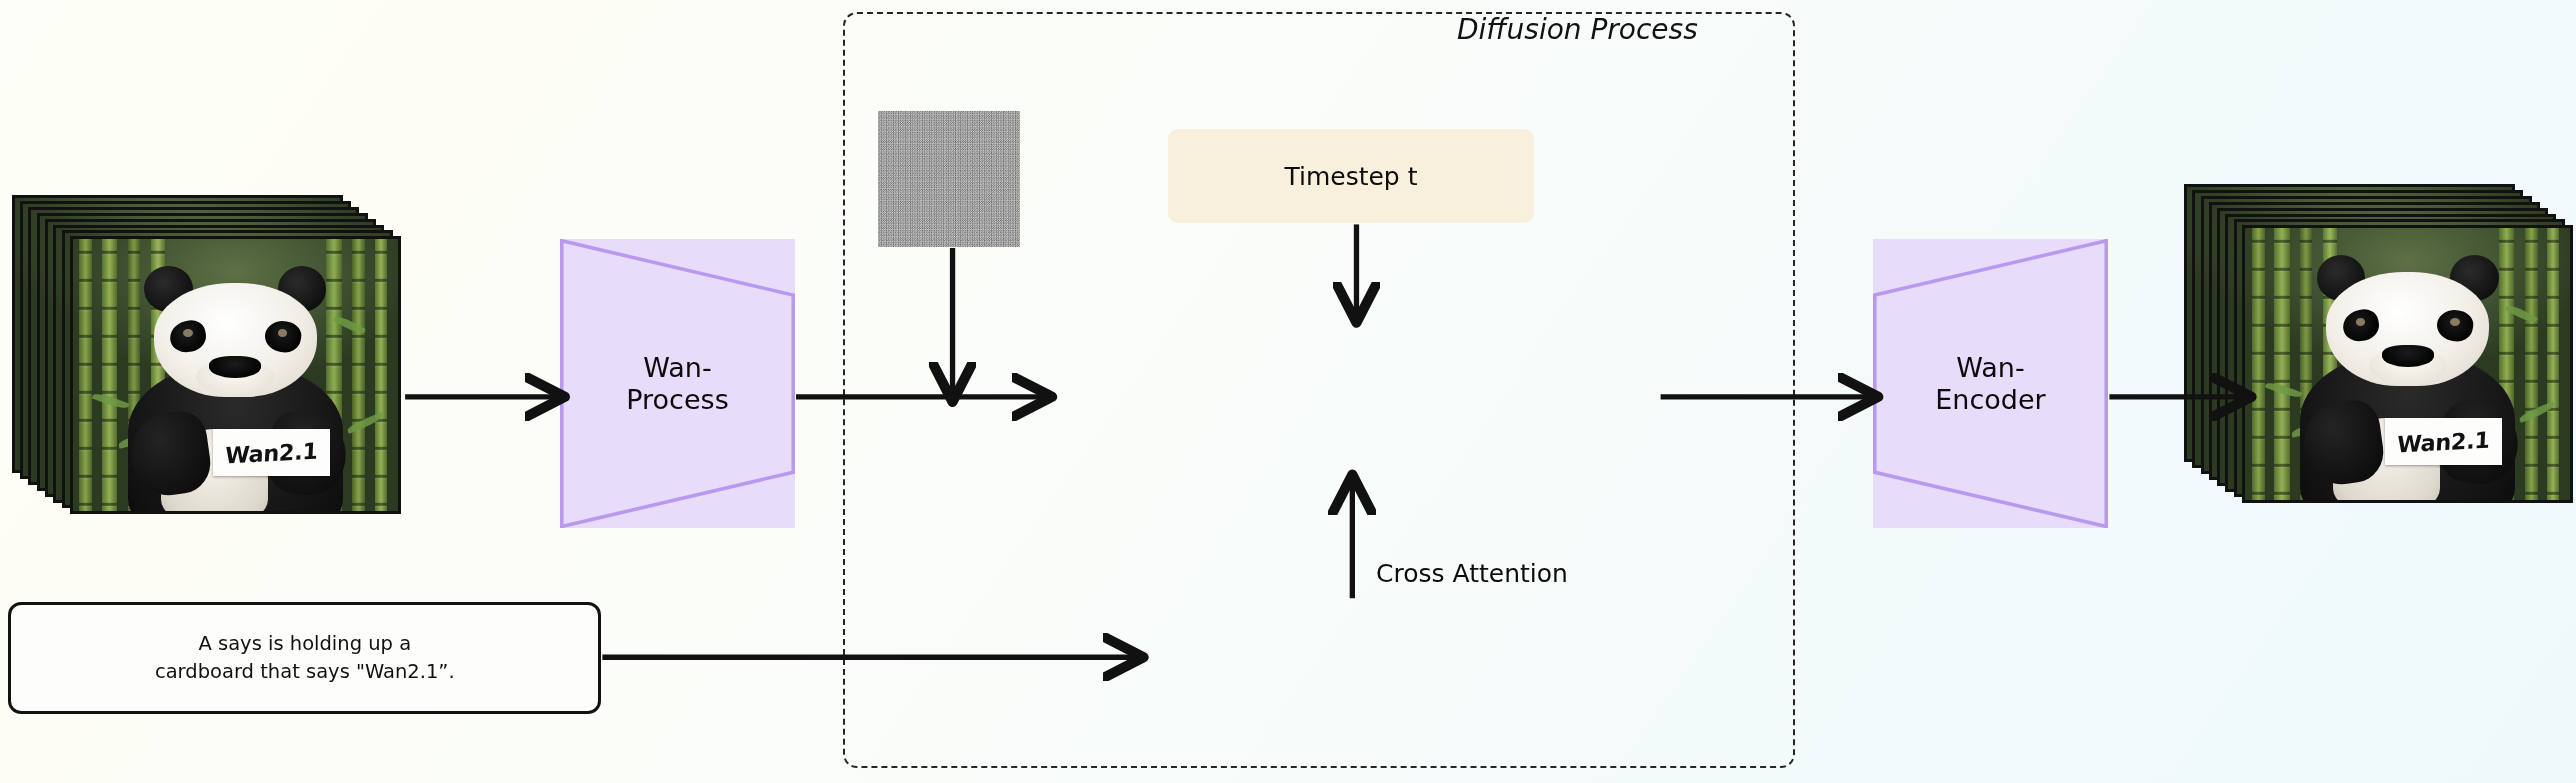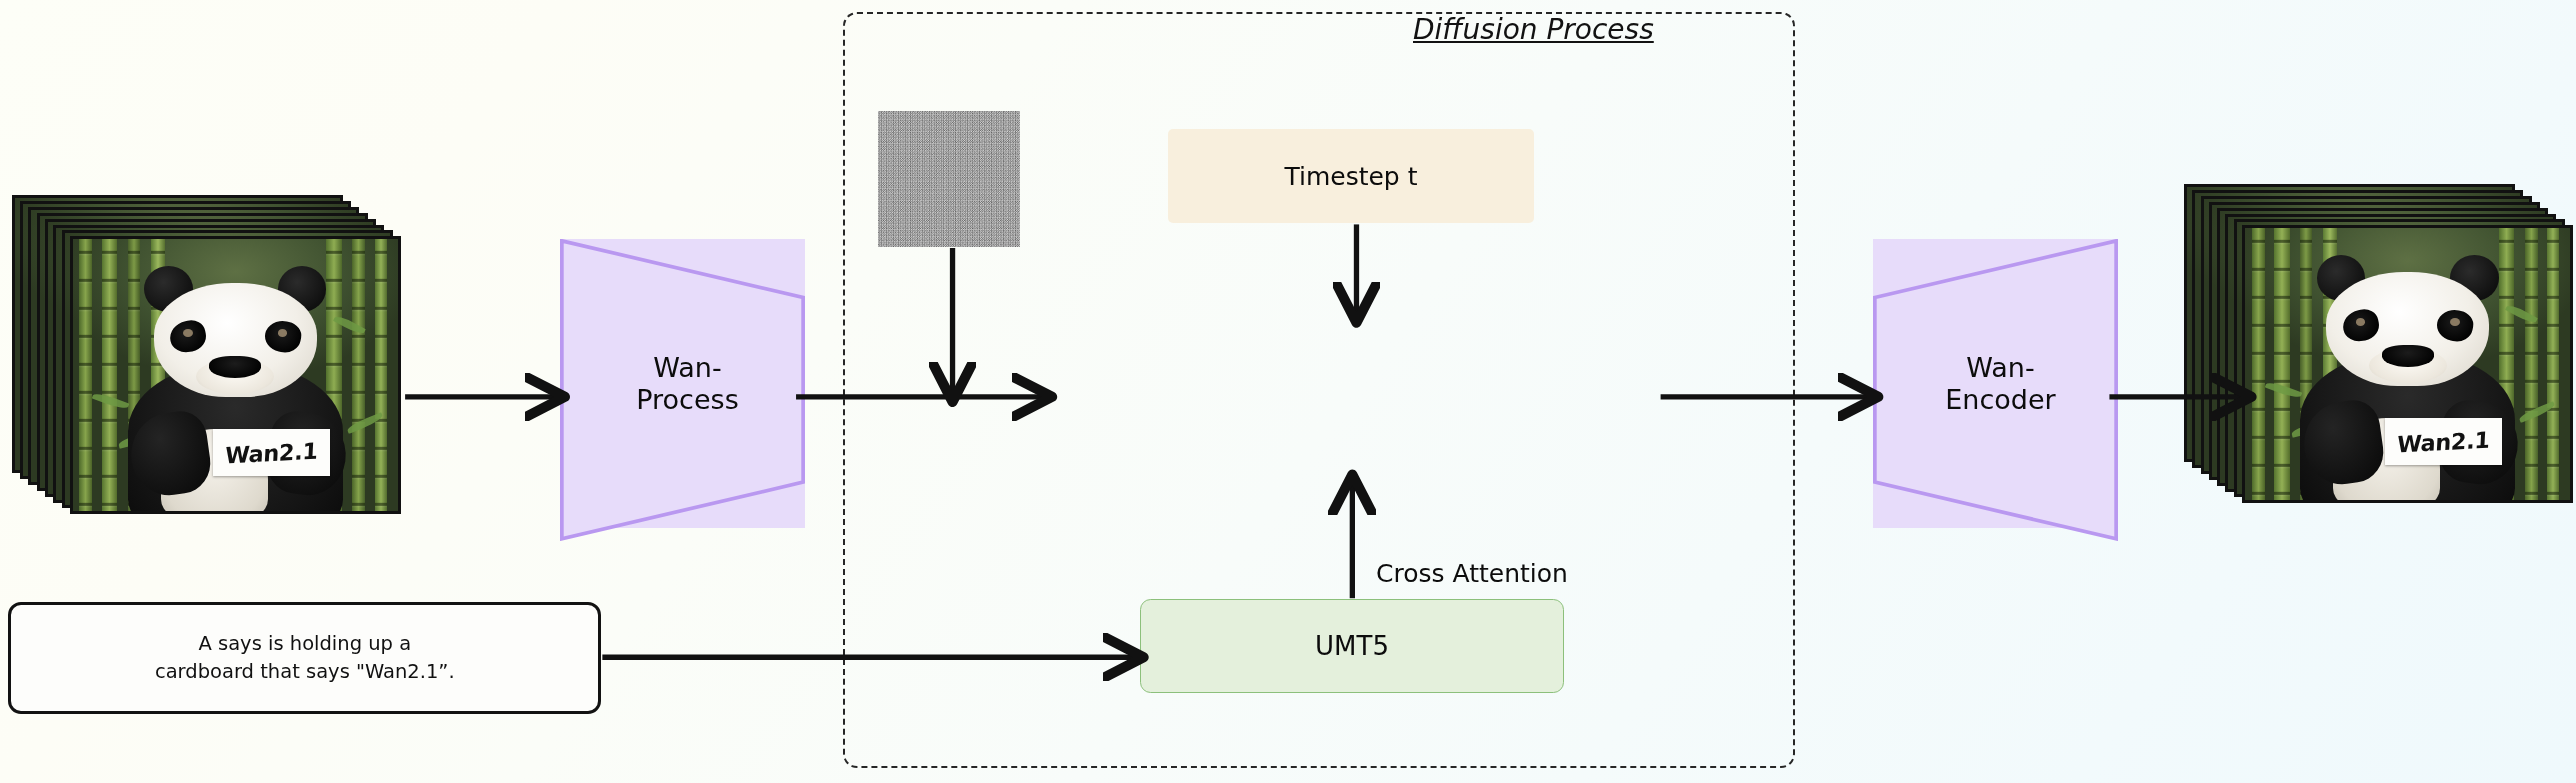--- a/index.html
+++ b/index.html
@@ -195,21 +195,20 @@
   }
 
   
   .trapezoid {
     position: absolute;
     background: #e7dcfa;
     border: 0;
     display: flex;
     align-items: center;
     justify-content: center;
-    padding-left: 10px;
   }
   .trap-svg { position: absolute; inset: 0; }
   .trap-label {
     position: relative;
     z-index: 2;
     text-align: center;
     color: #0c0c0c;
     font-family: "DejaVu Sans", sans-serif;
     font-size: 27px;
     line-height: 1.18;
@@ -224,21 +223,21 @@
     justify-content: center;
     text-align: center;
   }
   .rbox-label {
     font-family: "DejaVu Sans", sans-serif;
     color: #0c0c0c;
   }
 
   #timestep-box {
     background: #f8efdd;
-    border-radius: 5px;
+    border-radius: 10px;
     text-align: center;
   }
   #timestep-box .rbox-label { font-size: 25px; }
 
   #dit-box {
     background: #dce9f8;
     border: 1.8px solid #5c9ad4;
     border-radius: 15.4px;
   }
   #dit-label {
@@ -381,32 +380,29 @@
     <svg class="trap-svg" viewBox="0 0 398 490" preserveAspectRatio="none">
       <polygon points="3,3 395,95 395,395 3,487" fill="#e7dcfa" stroke="#b998f0" stroke-width="6"></polygon>
     </svg>
     <div class="trap-label">
       <div>Wan-</div>
       <div>Process</div>
     </div>
   </div>
 
   <div id="diffusion-box" style="left:843px; top:11.8px; width:952px; height:756px;"></div>
-  <div id="diffusion-title" style="left:1413px; top:13px;text-decoration:underline;">Diffusion Process</div>
+  <div id="diffusion-title" style="left:1457px; top:13px;">Diffusion Process</div>
 
   <div id="noise-patch" style="left:878px; top:111px; width:142px; height:136px;"></div>
 
   <div class="rbox" id="timestep-box" style="left:1168px; top:129px; width:366px; height:94px;">
     <span class="rbox-label">Timestep t</span>
   </div>
 
 
-  <div class="rbox" id="umt5-box" style="left:1140px; top:599px; width:424px; height:94px;">
-    <span class="rbox-label">UMT5</span>
-  </div>
 
   <div class="label-free" id="cross-attn-label" style="left:1376px; top:511px;">Cross Attention</div>
 
   <div class="trapezoid" id="decoder" style="left:1873px; top:239px; width:235px; height:289px;">
     <svg class="trap-svg" viewBox="0 0 398 490" preserveAspectRatio="none">
       <polygon points="3,95 395,3 395,487 3,395" fill="#e7dcfa" stroke="#b998f0" stroke-width="6"></polygon>
     </svg>
     <div class="trap-label">
       <div>Wan-</div>
       <div>Encoder</div>

